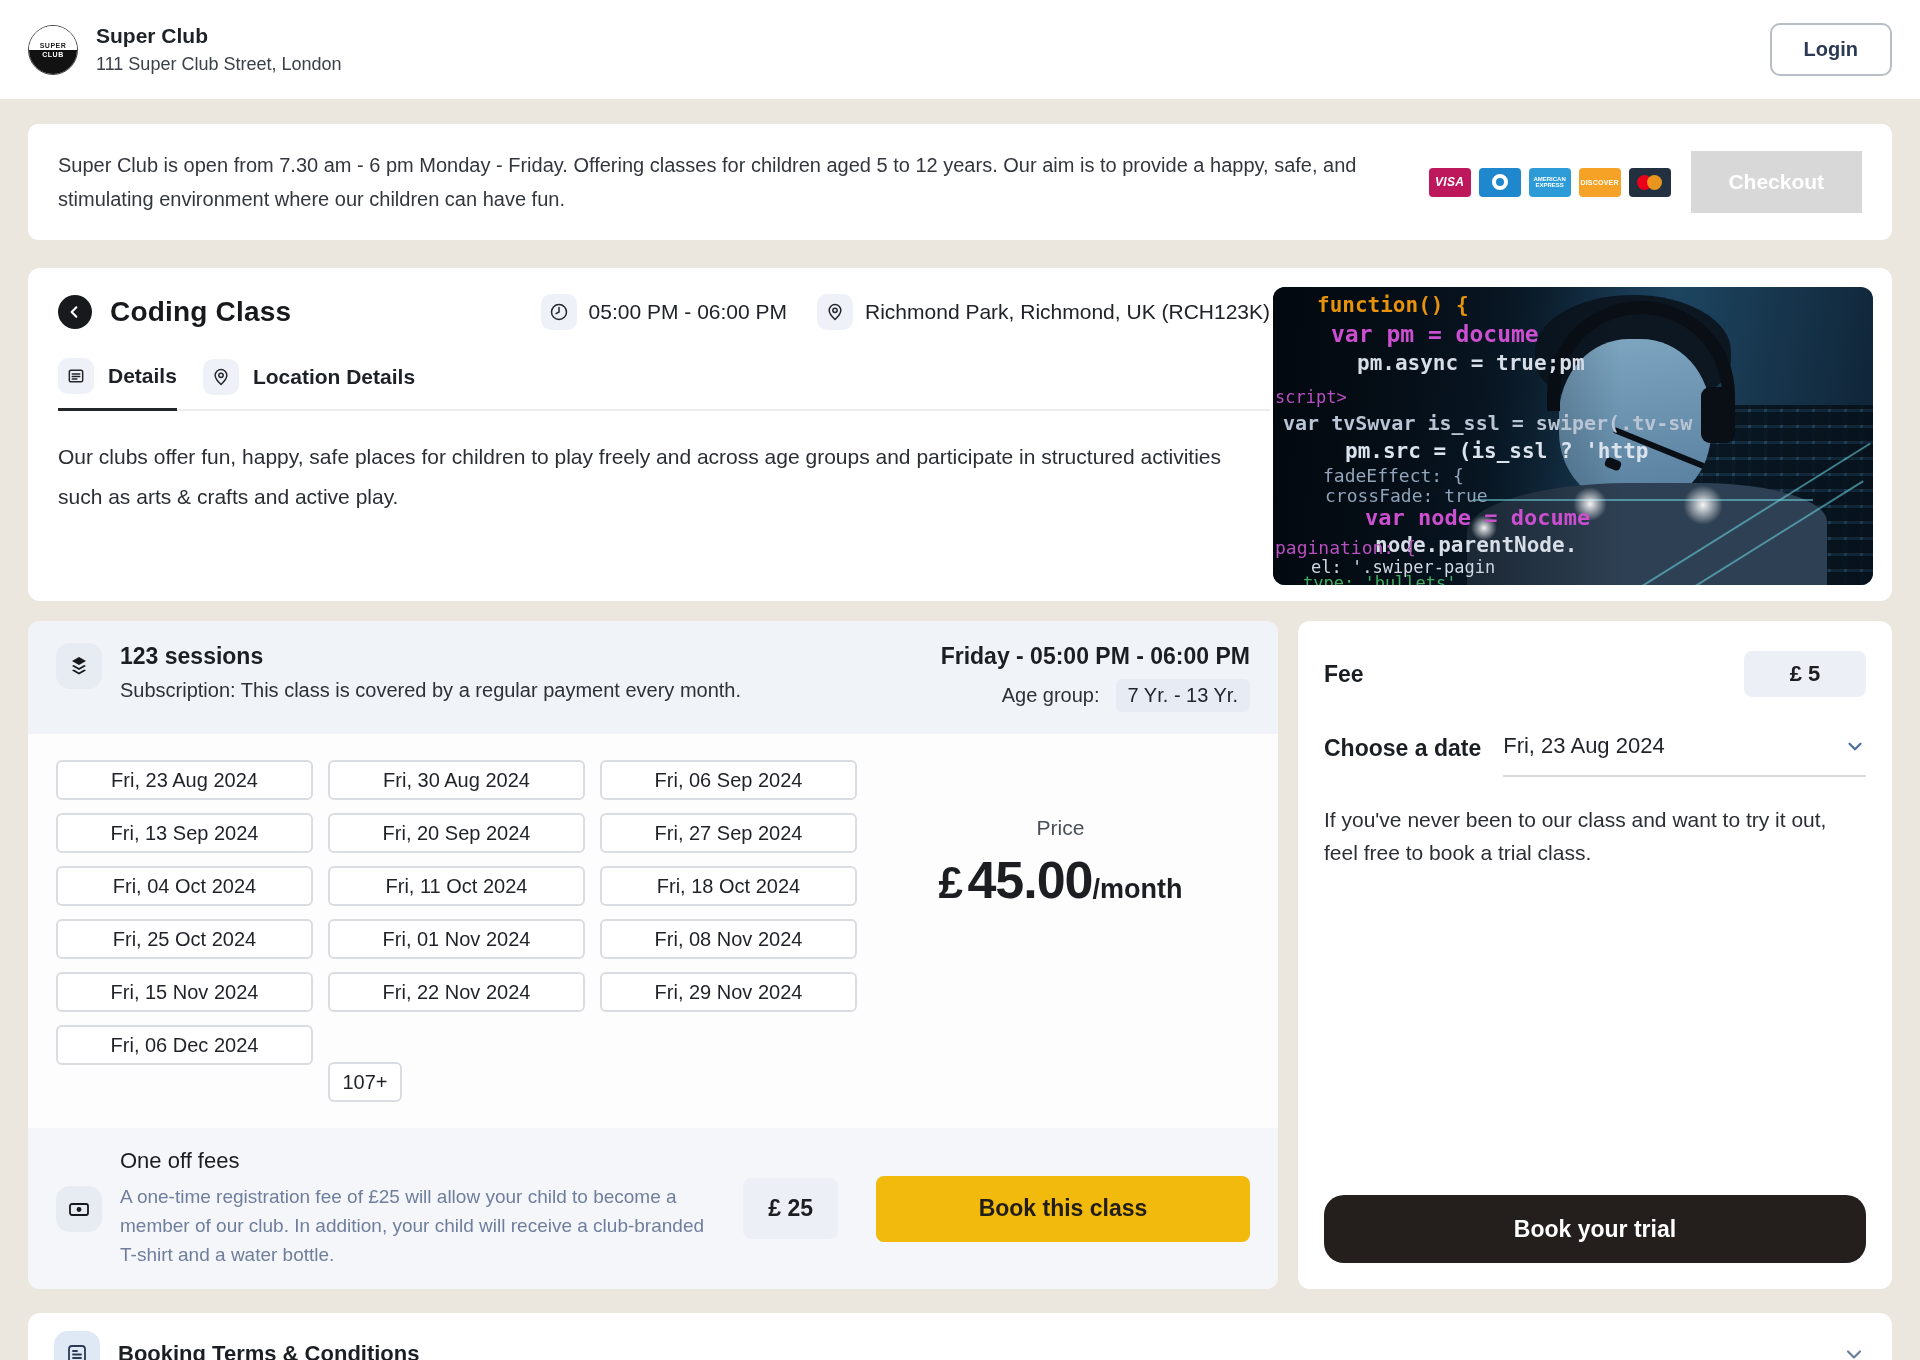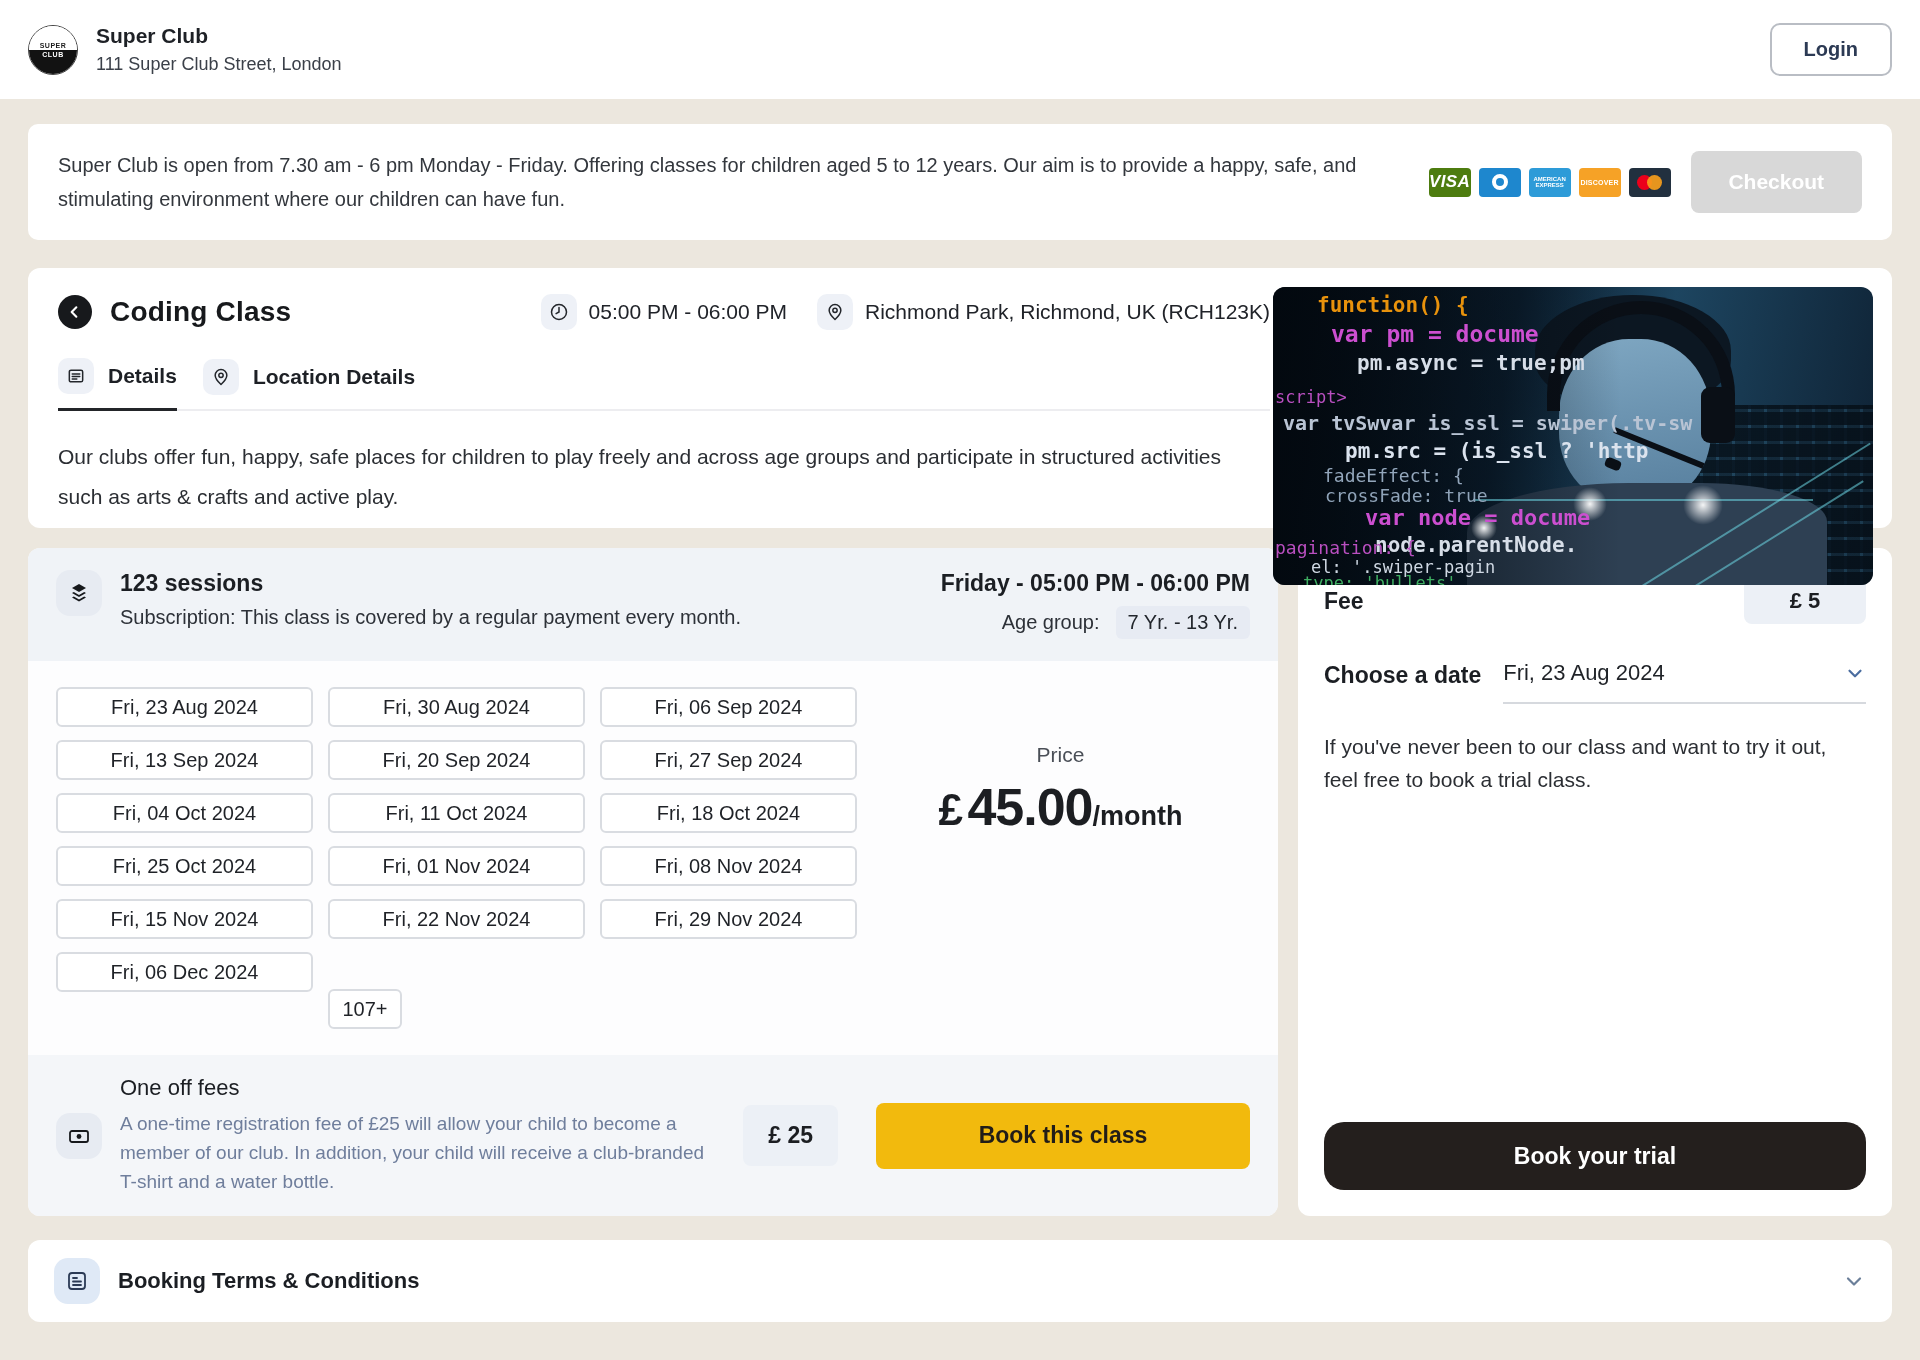--- a/index.html
+++ b/index.html
@@ -44,37 +44,37 @@
   .banner {
     margin:25px 28px 0; background:#fff; border-radius:10px;
     padding:24px 30px; display:flex; align-items:center;
   }
   .banner-text { font-size:20px; line-height:34px; color:#33373d; width:1375px; }
   .pay-row { display:flex; gap:8px; align-items:center; }
   .chip {
     width:42px; height:29px; border-radius:4px; color:#fff;
     display:flex; align-items:center; justify-content:center; overflow:hidden;
   }
-  .chip-visa { background:#4d7c0f; font-style:italic; font-weight:800; font-size:17px; letter-spacing:.3px; }
+  .chip-visa { background:#be185d; font-style:italic; font-weight:800; font-size:12px; letter-spacing:.3px; }
   .chip-diners { background:#1E87CE; }
   .chip-diners .ring { width:16px; height:16px; border:4px solid #fff; border-radius:50%; }
   .chip-amex { background:#2D9BD8; font-size:6px; line-height:6px; font-weight:700; text-align:center; }
   .chip-discover { background:#F6A226; font-size:7px; font-weight:800; letter-spacing:.2px; }
   .chip-mc { background:#22303F; position:relative; }
   .chip-mc .c1,.chip-mc .c2 { width:15px; height:15px; border-radius:50%; position:absolute; top:7px; }
   .chip-mc .c1 { background:#EB001B; left:8px; }
   .chip-mc .c2 { background:#F79E1B; left:18px; opacity:.92; }
   .checkout-btn {
-    margin-left:20px; width:172px; height:62px; border:none; border-radius:8px;
+    margin-left:20px; width:172px; height:62px; border:none; border-radius:0;
     background:#d8d8d8; color:#fff; font-size:21px; font-weight:600; font-family:inherit;
   }
   
   .class-card {
     margin:28px 28px 0; background:#fff; border-radius:12px;
-    position:relative; height:260px; padding:26px 30px;
+    position:relative; height:333px; padding:26px 30px;
   }
   .class-head { display:flex; align-items:center; width:1212px; }
   .back-btn {
     width:34px; height:34px; border-radius:50%; background:#17191c; border:none;
     display:flex; align-items:center; justify-content:center; cursor:pointer; flex:0 0 auto;
   }
   .class-title { font-size:28px; font-weight:800; margin-left:18px; color:#17191c; letter-spacing:.2px; }
   .meta-group { display:flex; align-items:center; }
   .icon-sq {
     width:36px; height:36px; border-radius:10px; background:#eef1f7;

